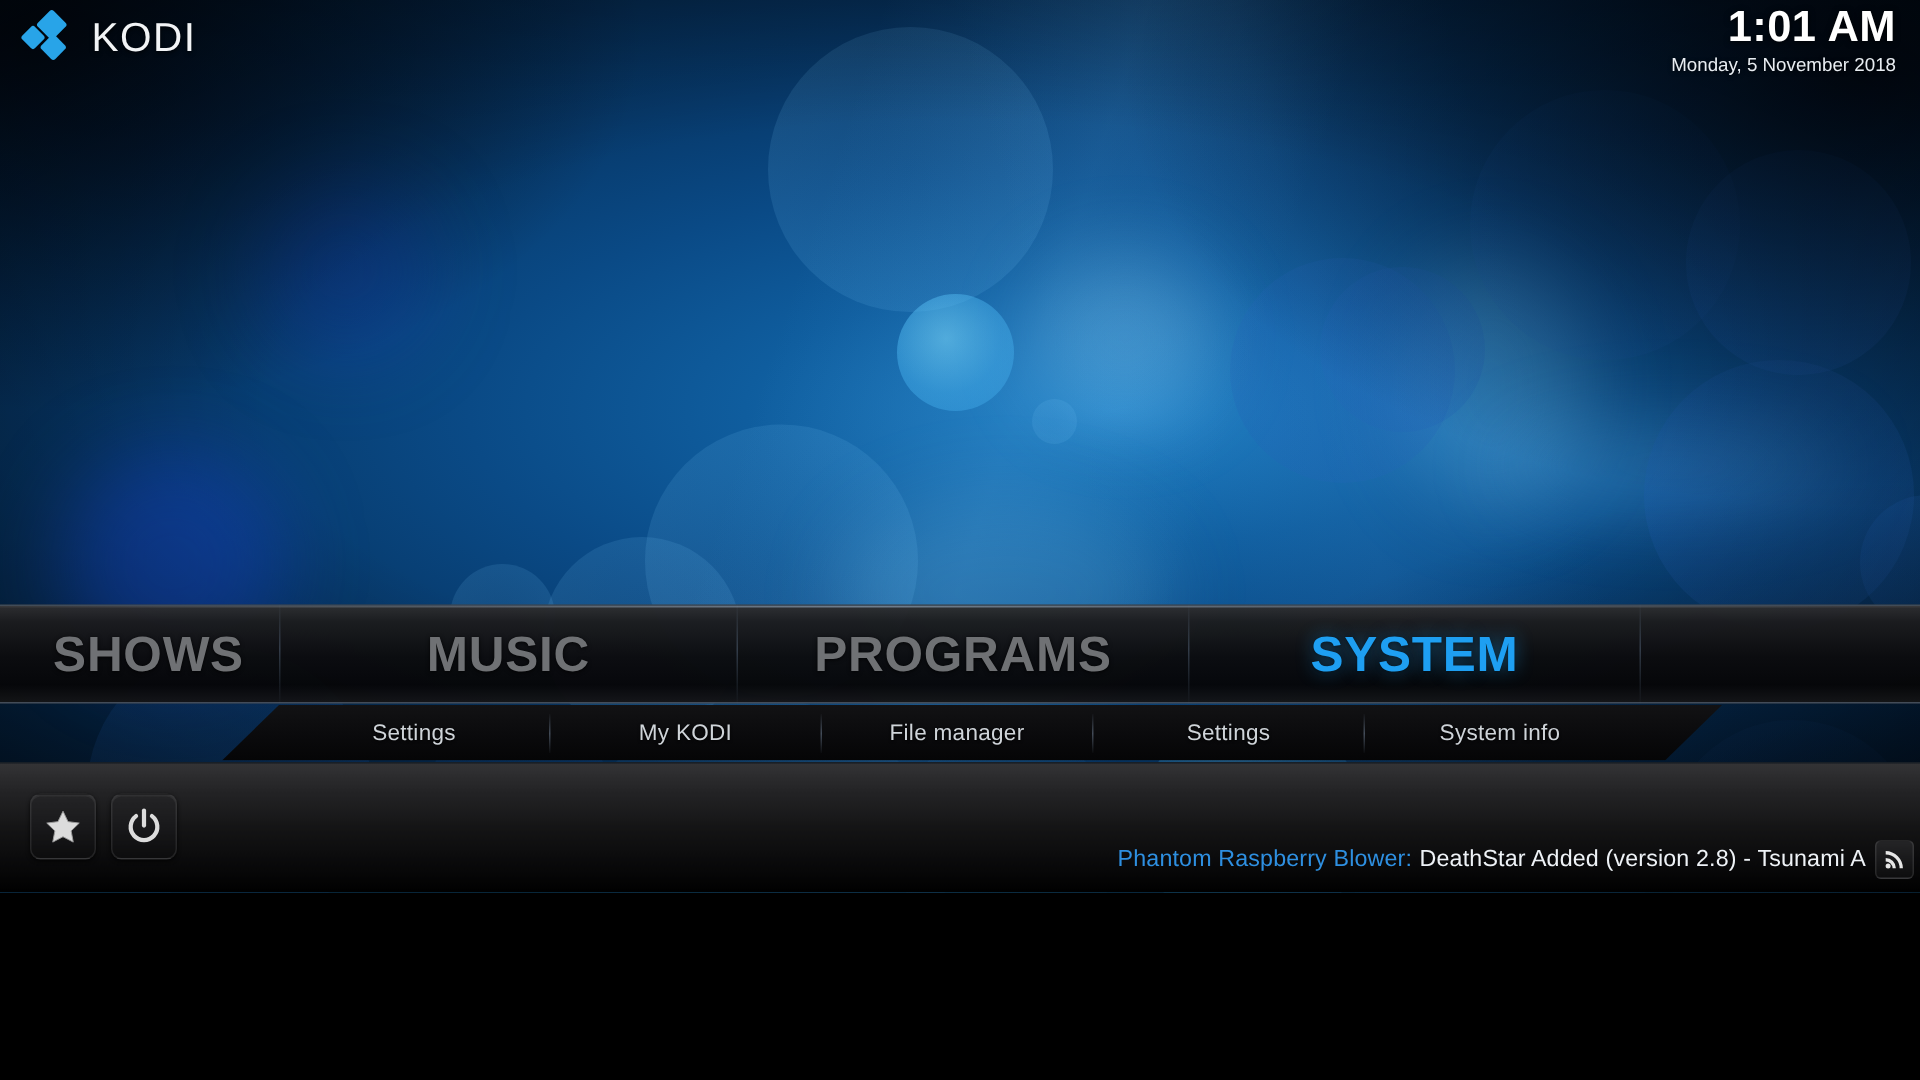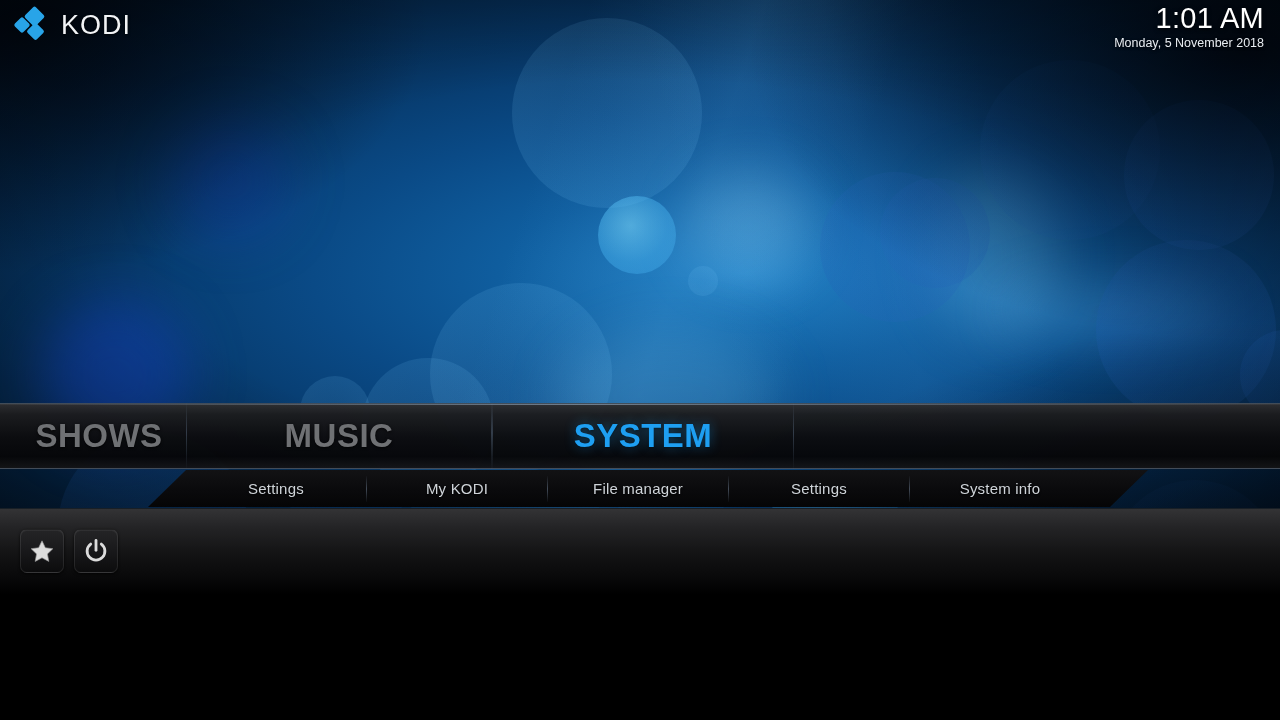--- a/index.html
+++ b/index.html
@@ -68,21 +68,21 @@
   .dia { transform:rotate(45deg); border-radius:2px; }
   .logo-text {
     color:#f2f4f6; font-size:27px; letter-spacing:1.0px; font-weight:400;
     text-shadow:0 1px 3px rgba(0,0,0,0.7);
   }
 
   .clock {
     position:absolute; right:16px; top:2px; text-align:right;
   }
   .clock-time {
-    color:#ffffff; font-size:29px; font-weight:normal; line-height:32px;
+    color:#ffffff; font-size:29px; font-weight:bold; line-height:32px;
     letter-spacing:0.3px;
     text-shadow:0 1px 4px rgba(0,0,0,0.85);
   }
   .clock-date {
     color:#e8edf2; font-size:12.5px; line-height:16px; margin-top:1px;
     text-shadow:0 1px 3px rgba(0,0,0,0.85);
   }
 
   
   .mainmenu {
@@ -236,20 +236,23 @@
 
   <div class="mainmenu">
     <div class="mm-item" style="width:186px;padding-left:12px;">
       <span>SHOWS</span>
     </div>
     <div class="mm-sep"></div>
     <div class="mm-item" style="width:304px;justify-content:center;">
       <span>MUSIC</span>
     </div>
     <div class="mm-sep"></div>
+    <div class="mm-item" style="width:300px;">
+      <span>PROGRAMS</span>
+    </div>
     <div class="mm-sep"></div>
     <div class="mm-item sel" style="width:300px;">
       <span>SYSTEM</span>
     </div>
     <div class="mm-sep"></div>
   </div>
 
   <div class="submenu">
     <div class="sub-bg"></div>
     <div class="sub-items">
@@ -283,15 +286,27 @@
       </svg>
     </div>
 
     <div class="btn-sq" id="pwr-btn">
       <svg width="26" height="26" viewBox="0 0 24 24">
         <path d="M7.1 5.6 A8.2 8.2 0 1 0 16.9 5.6" fill="none" stroke="#dcdcdc" stroke-width="2.6" stroke-linecap="round"></path>
         <line x1="12" y1="2.2" x2="12" y2="11.4" stroke="#dcdcdc" stroke-width="2.6" stroke-linecap="round"></line>
       </svg>
     </div>
 
+    <div class="rss">
+      <span class="rss-text">
+        <span class="rss-title">Phantom Raspberry Blower:</span><span class="rss-body" style="margin-left:5px;">DeathStar Added (version 2.8) - Tsunami A</span>
+      </span>
+      <span class="rss-icon-box">
+        <svg width="16" height="16" viewBox="0 0 24 24">
+          <circle cx="5.6" cy="18.4" r="2.5" fill="#e6e6e6"></circle>
+          <path d="M3.2 10.6 a10.2 10.2 0 0 1 10.2 10.2 h-3.3 a6.9 6.9 0 0 0 -6.9 -6.9 z" fill="#e6e6e6"></path>
+          <path d="M3.2 3.6 a17.2 17.2 0 0 1 17.2 17.2 h-3.3 a13.9 13.9 0 0 0 -13.9 -13.9 z" fill="#e6e6e6"></path>
+        </svg>
+      </span>
+    </div>
   </div>
 
 </div>
 
 </body></html>

